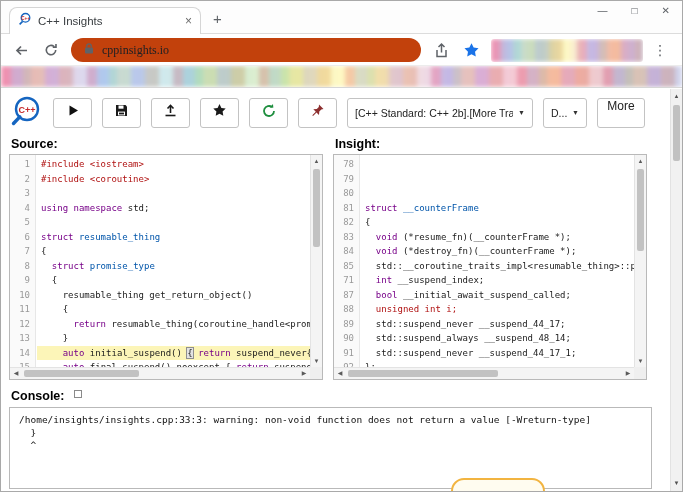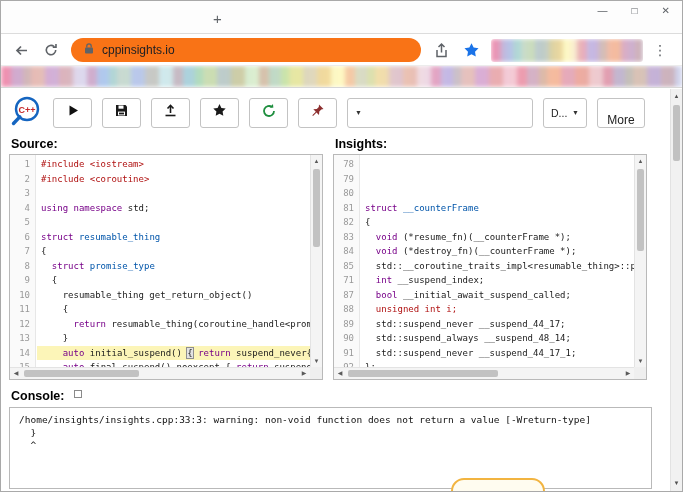--- a/index.html
+++ b/index.html
@@ -16,22 +16,22 @@
   .tab { position:absolute; left:8px; top:6px; width:192px; height:27px; background:#fff;
          border:1px solid #d5d5d5; border-bottom:none; border-radius:8px 8px 0 0;
          display:flex; align-items:center; gap:6px; padding:0 8px; }
   .tab-title { font-size:11.5px; color:#3c4043; flex:1; white-space:nowrap; overflow:hidden; }
   .tab-close { color:#6b6b6b; font-size:12px; }
   .new-tab { position:absolute; left:212px; top:10px; color:#5f6368; font-size:15px; line-height:15px; }
 
   .navbar { position:absolute; top:34px; left:0; right:0; height:30px; background:#fff;
             display:flex; align-items:center; gap:10px; padding:0 10px; }
   .nav-ic { display:flex; align-items:center; justify-content:center; width:20px; height:20px; }
-  .addr-pill { width:350px; height:24px; background:#f97316; border-radius:12px;
-               display:flex; align-items:center; gap:7px; padding:0 12px; }
+  .addr-pill { width:350px; height:24px; background:#c2410c; border-radius:12px;
+               display:flex; align-items:center; gap:7px; padding:0 12px;font-family:Liberation Serif, serif; }
   .addr-url { font-size:12px; color:#202124; }
   .blurchip { width:152px; height:23px; border-radius:3px; overflow:hidden; position:relative; }
   .blurfill { position:absolute; inset:0; filter:blur(2.2px);
     background-image:
       linear-gradient(90deg, rgba(233,30,99,.30), rgba(33,150,243,.22) 18%, rgba(76,175,80,.25) 34%,
         rgba(255,235,59,.30) 50%, rgba(156,39,176,.22) 66%, rgba(244,67,54,.30) 82%, rgba(63,81,181,.25)),
       repeating-linear-gradient(90deg,#f3c1d0 0 10px,#cfe0f5 10px 22px,#d6ecd2 22px 30px,
         #f7eec9 30px 44px,#e4d6ef 44px 58px,#f5d6c6 58px 72px,#ffffff 72px 86px); }
   .menu-dots { color:#5f6368; font-size:14px; }
 
@@ -43,21 +43,21 @@
 
   .apptoolbar { display:flex; align-items:center; gap:10px; padding:7px 0 0 8px; height:40px; }
   .tbtn { width:39px; height:30px; background:#fff; border:1px solid #c3c3c3; border-radius:3px;
           display:flex; align-items:center; justify-content:center; }
   .dropdown { height:30px; background:#fff; border:1px solid #c3c3c3; border-radius:3px;
               display:flex; align-items:center; gap:5px; padding:0 7px; font-size:10.5px; color:#222; }
   .dd1 { width:186px; } .dd2 { width:44px; }
   .dd-label { flex:1; white-space:nowrap; overflow:hidden; }
   .dd-caret { font-size:7px; color:#333; }
   .more-btn { width:48px; height:30px; background:#fff; border:1px solid #c3c3c3; border-radius:3px;
-              font-size:12px; color:#222; display:flex; align-items:flex-end; justify-content:center; }
+              font-size:12px; color:#222; display:flex; align-items:flex-start; justify-content:center; }
 
   .panes { display:flex; gap:10px; padding:5px 23px 0 8px; }
   .pane-col { flex:1; min-width:0; }
   .pane-label { font-weight:bold; font-size:12.5px; color:#000; margin:3px 0 3px 2px; }
 
   .editor { position:relative; height:226px; border:1px solid #b9b9b9; background:#fff; overflow:hidden; }
   .gutter { position:absolute; top:0; left:0; bottom:12px; width:26px; background:#fafafa;
             border-right:1px solid #e7e7e7; color:#9a9a9a; text-align:right;
             font:9px "DejaVu Sans Mono", monospace; line-height:14.5px; padding:2px 5px 0 0; overflow:hidden; }
   .code { position:absolute; top:0; left:27px; right:12px; bottom:12px; overflow:hidden;
@@ -97,20 +97,31 @@
   .page-scrollbar .sb-a { left:0; right:0; height:13px; line-height:13px; color:#505050; }
   .page-scrollbar .up { top:1px; } .page-scrollbar .down { bottom:1px; }
   .pthumb { position:absolute; left:2px; right:2px; top:16px; height:56px; background:#c1c1c1; border-radius:2px; }
 </style>
 </head>
 <body>
 
 <div class="window">
 
   <div class="tabstrip">
+    <div class="tab">
+      <span>
+        <svg width="14" height="14" viewBox="0 0 14 14">
+          <circle cx="7.5" cy="5.8" r="4.3" fill="#fff" stroke="#1565c0" stroke-width="1.3"></circle>
+          <line x1="1.6" y1="12.4" x2="4.6" y2="9.4" stroke="#1565c0" stroke-width="1.6"></line>
+          <text x="7.5" y="7.8" text-anchor="middle" font-size="4.6" font-weight="bold" fill="#c62828">C++</text>
+        </svg>
+      </span>
+      <span class="tab-title">C++ Insights</span>
+      <span class="tab-close">×</span>
+    </div>
     <span class="new-tab">+</span>
     <div class="win-controls">
       <span>—</span>
       <span>□</span>
       <span>✕</span>
     </div>
   </div>
 
   <div class="navbar">
     <span class="nav-ic">
@@ -194,20 +205,21 @@
               <path d="M13 8a5 5 0 1 1-2-4" fill="none" stroke="#1e8e3e" stroke-width="1.8"></path>
               <path d="M12 1l.3 3.8-3.6-.4z" fill="#1e8e3e"></path>
             </svg></span>
       </div>
       <div class="tbtn">
         <span><svg width="15" height="15" viewBox="0 0 15 15">
               <path d="M9 1.5L13.5 6l-2.2.5-2 2L9 12 6.5 9.5 3 13l-.7-.7L5.8 8.8 3.3 6.3l3.5-.3 2-2z" fill="#8d2f2f"></path>
             </svg></span>
       </div>
       <div class="dropdown dd1">
+        <span class="dd-label">[C++ Standard: C++ 2b].[More Tra</span>
         <span class="dd-caret">▼</span>
       </div>
       <div class="dropdown dd2">
         <span class="dd-label">D...</span>
         <span class="dd-caret">▼</span>
       </div>
       <div class="more-btn">
         <span>More</span>
       </div>
     </div>
@@ -243,21 +255,21 @@
           <div class="hscroll">
             <div class="sb-a left">◀</div>
             <div class="hthumb" style="left:14px;width:115px;"></div>
             <div class="sb-a right">▶</div>
           </div>
           <div class="sb-corner"></div>
         </div>
       </div>
 
       <div class="pane-col">
-        <div class="pane-label">Insights:</div>
+        <div class="pane-label">Insight:</div>
         <div class="editor" id="insight-editor">
           <div class="gutter">
               <div>78</div>
               <div>79</div>
               <div>80</div>
               <div>81</div>
               <div>82</div>
               <div>83</div>
               <div>84</div>
               <div>85</div>

